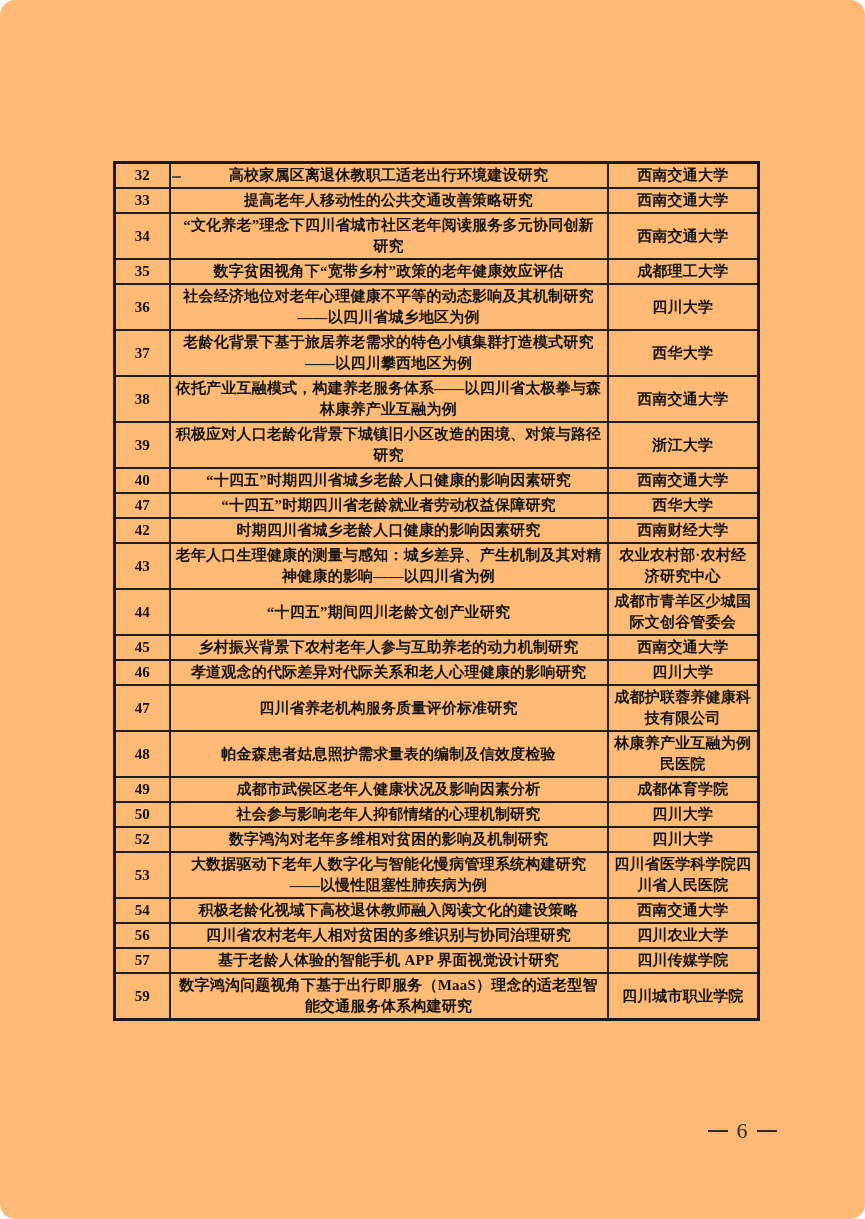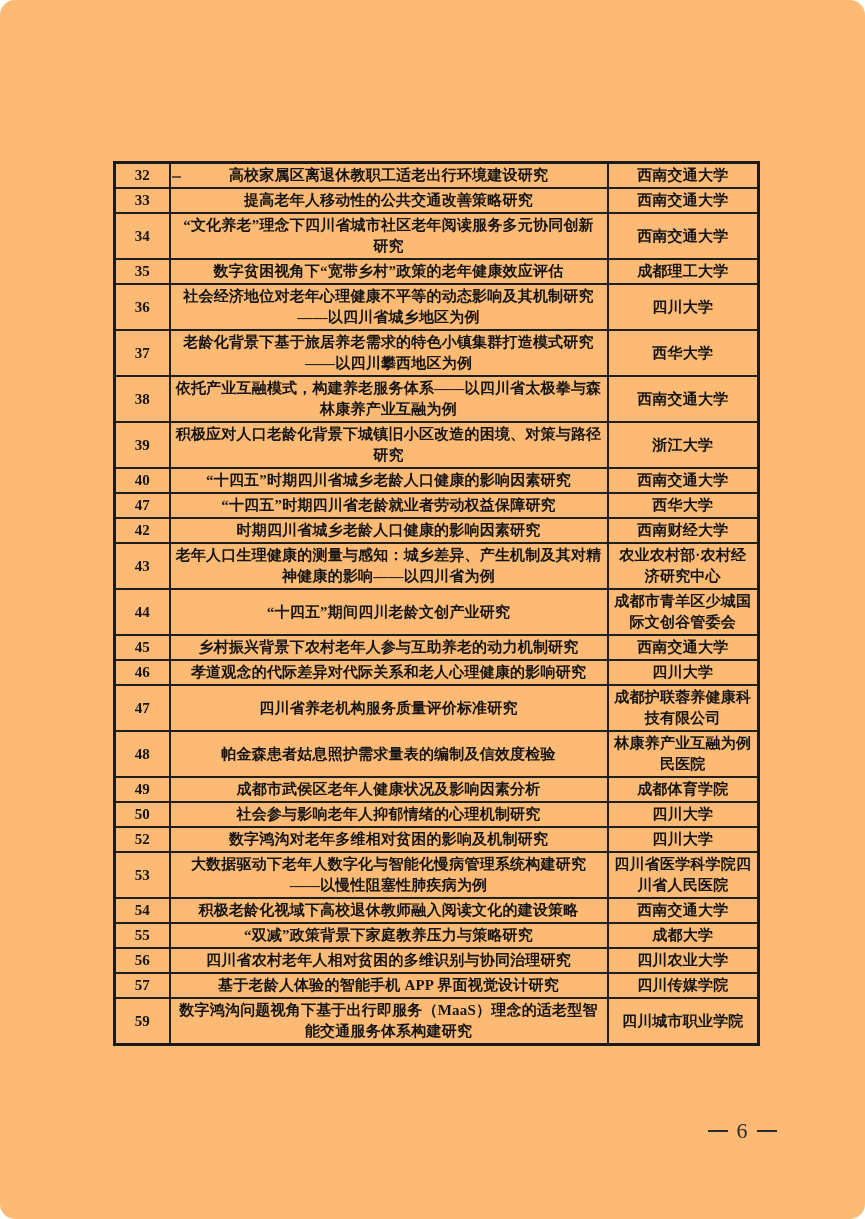--- a/index.html
+++ b/index.html
@@ -212,25 +212,20 @@
 ——以慢性阻塞性肺疾病为例</td>
           <td class="cell-institution">四川省医学科学院四
 川省人民医院</td>
         </tr>
         <tr>
           <td class="cell-no">54</td>
           <td class="cell-title">积极老龄化视域下高校退休教师融入阅读文化的建设策略</td>
           <td class="cell-institution">西南交通大学</td>
         </tr>
         <tr>
-          <td class="cell-no">55</td>
-          <td class="cell-title">“双减”政策背景下家庭教养压力与策略研究</td>
-          <td class="cell-institution">成都大学</td>
-        </tr>
-        <tr>
           <td class="cell-no">56</td>
           <td class="cell-title">四川省农村老年人相对贫困的多维识别与协同治理研究</td>
           <td class="cell-institution">四川农业大学</td>
         </tr>
         <tr>
           <td class="cell-no">57</td>
           <td class="cell-title">基于老龄人体验的智能手机 APP 界面视觉设计研究</td>
           <td class="cell-institution">四川传媒学院</td>
         </tr>
         <tr>

